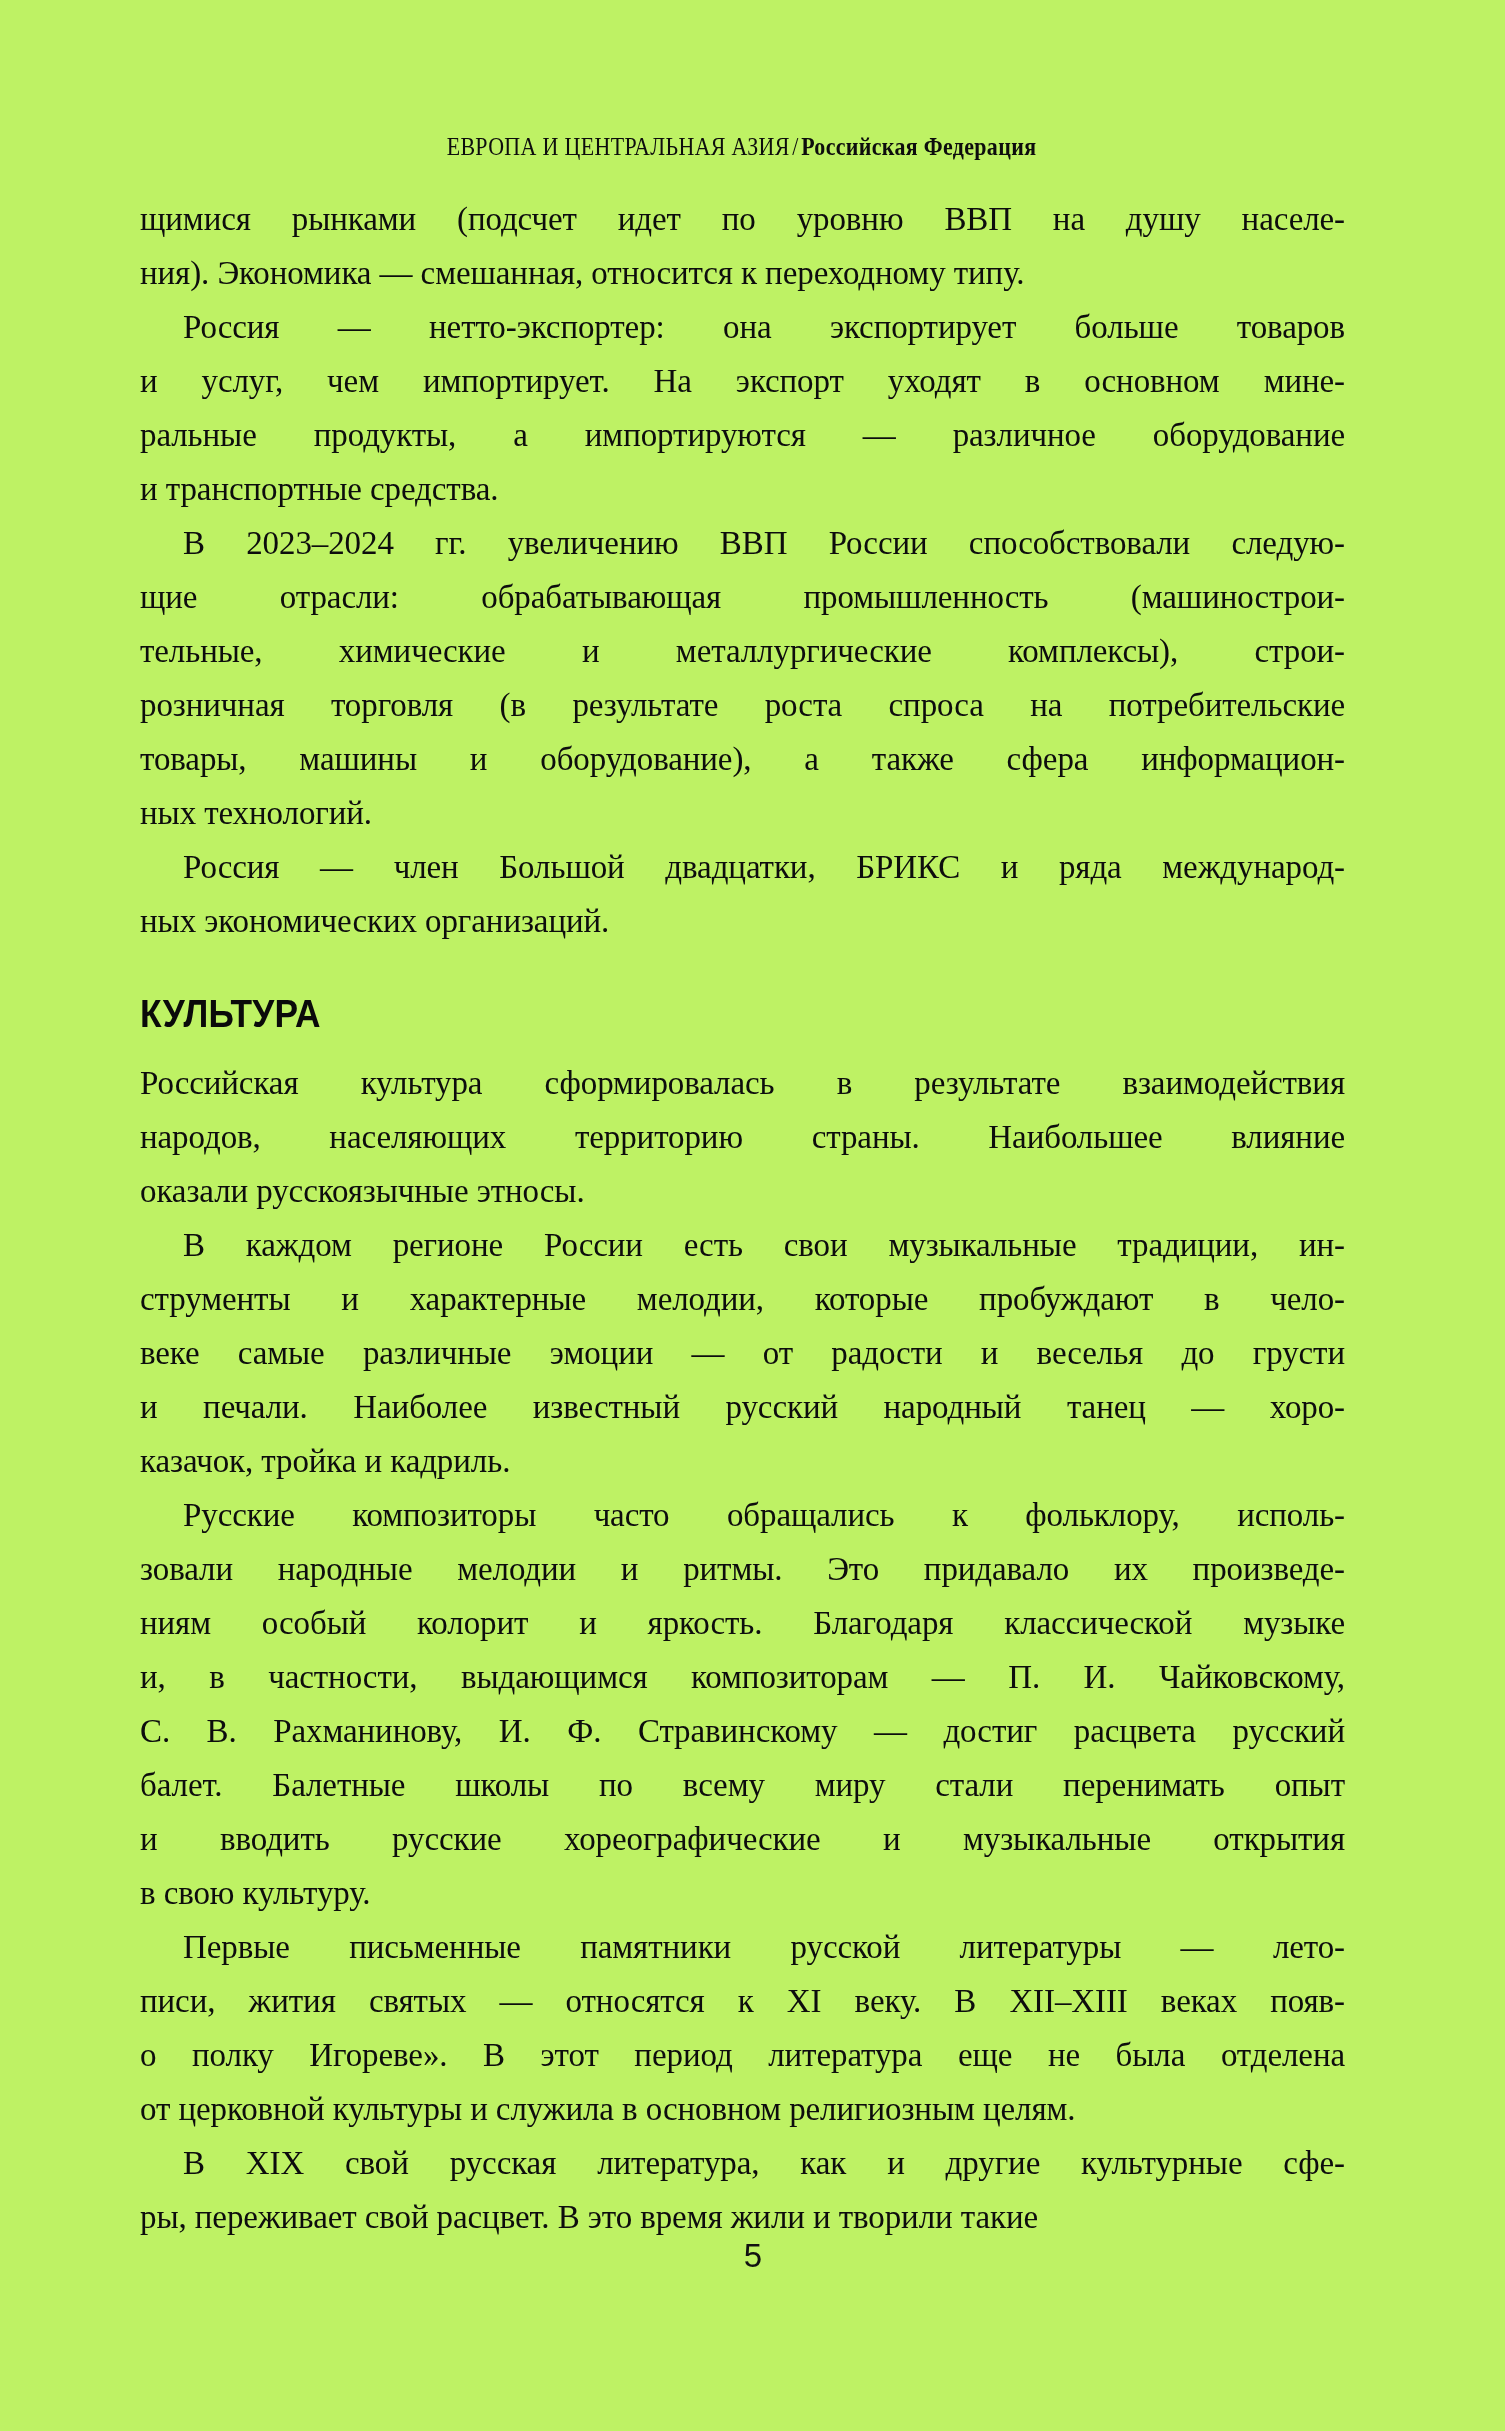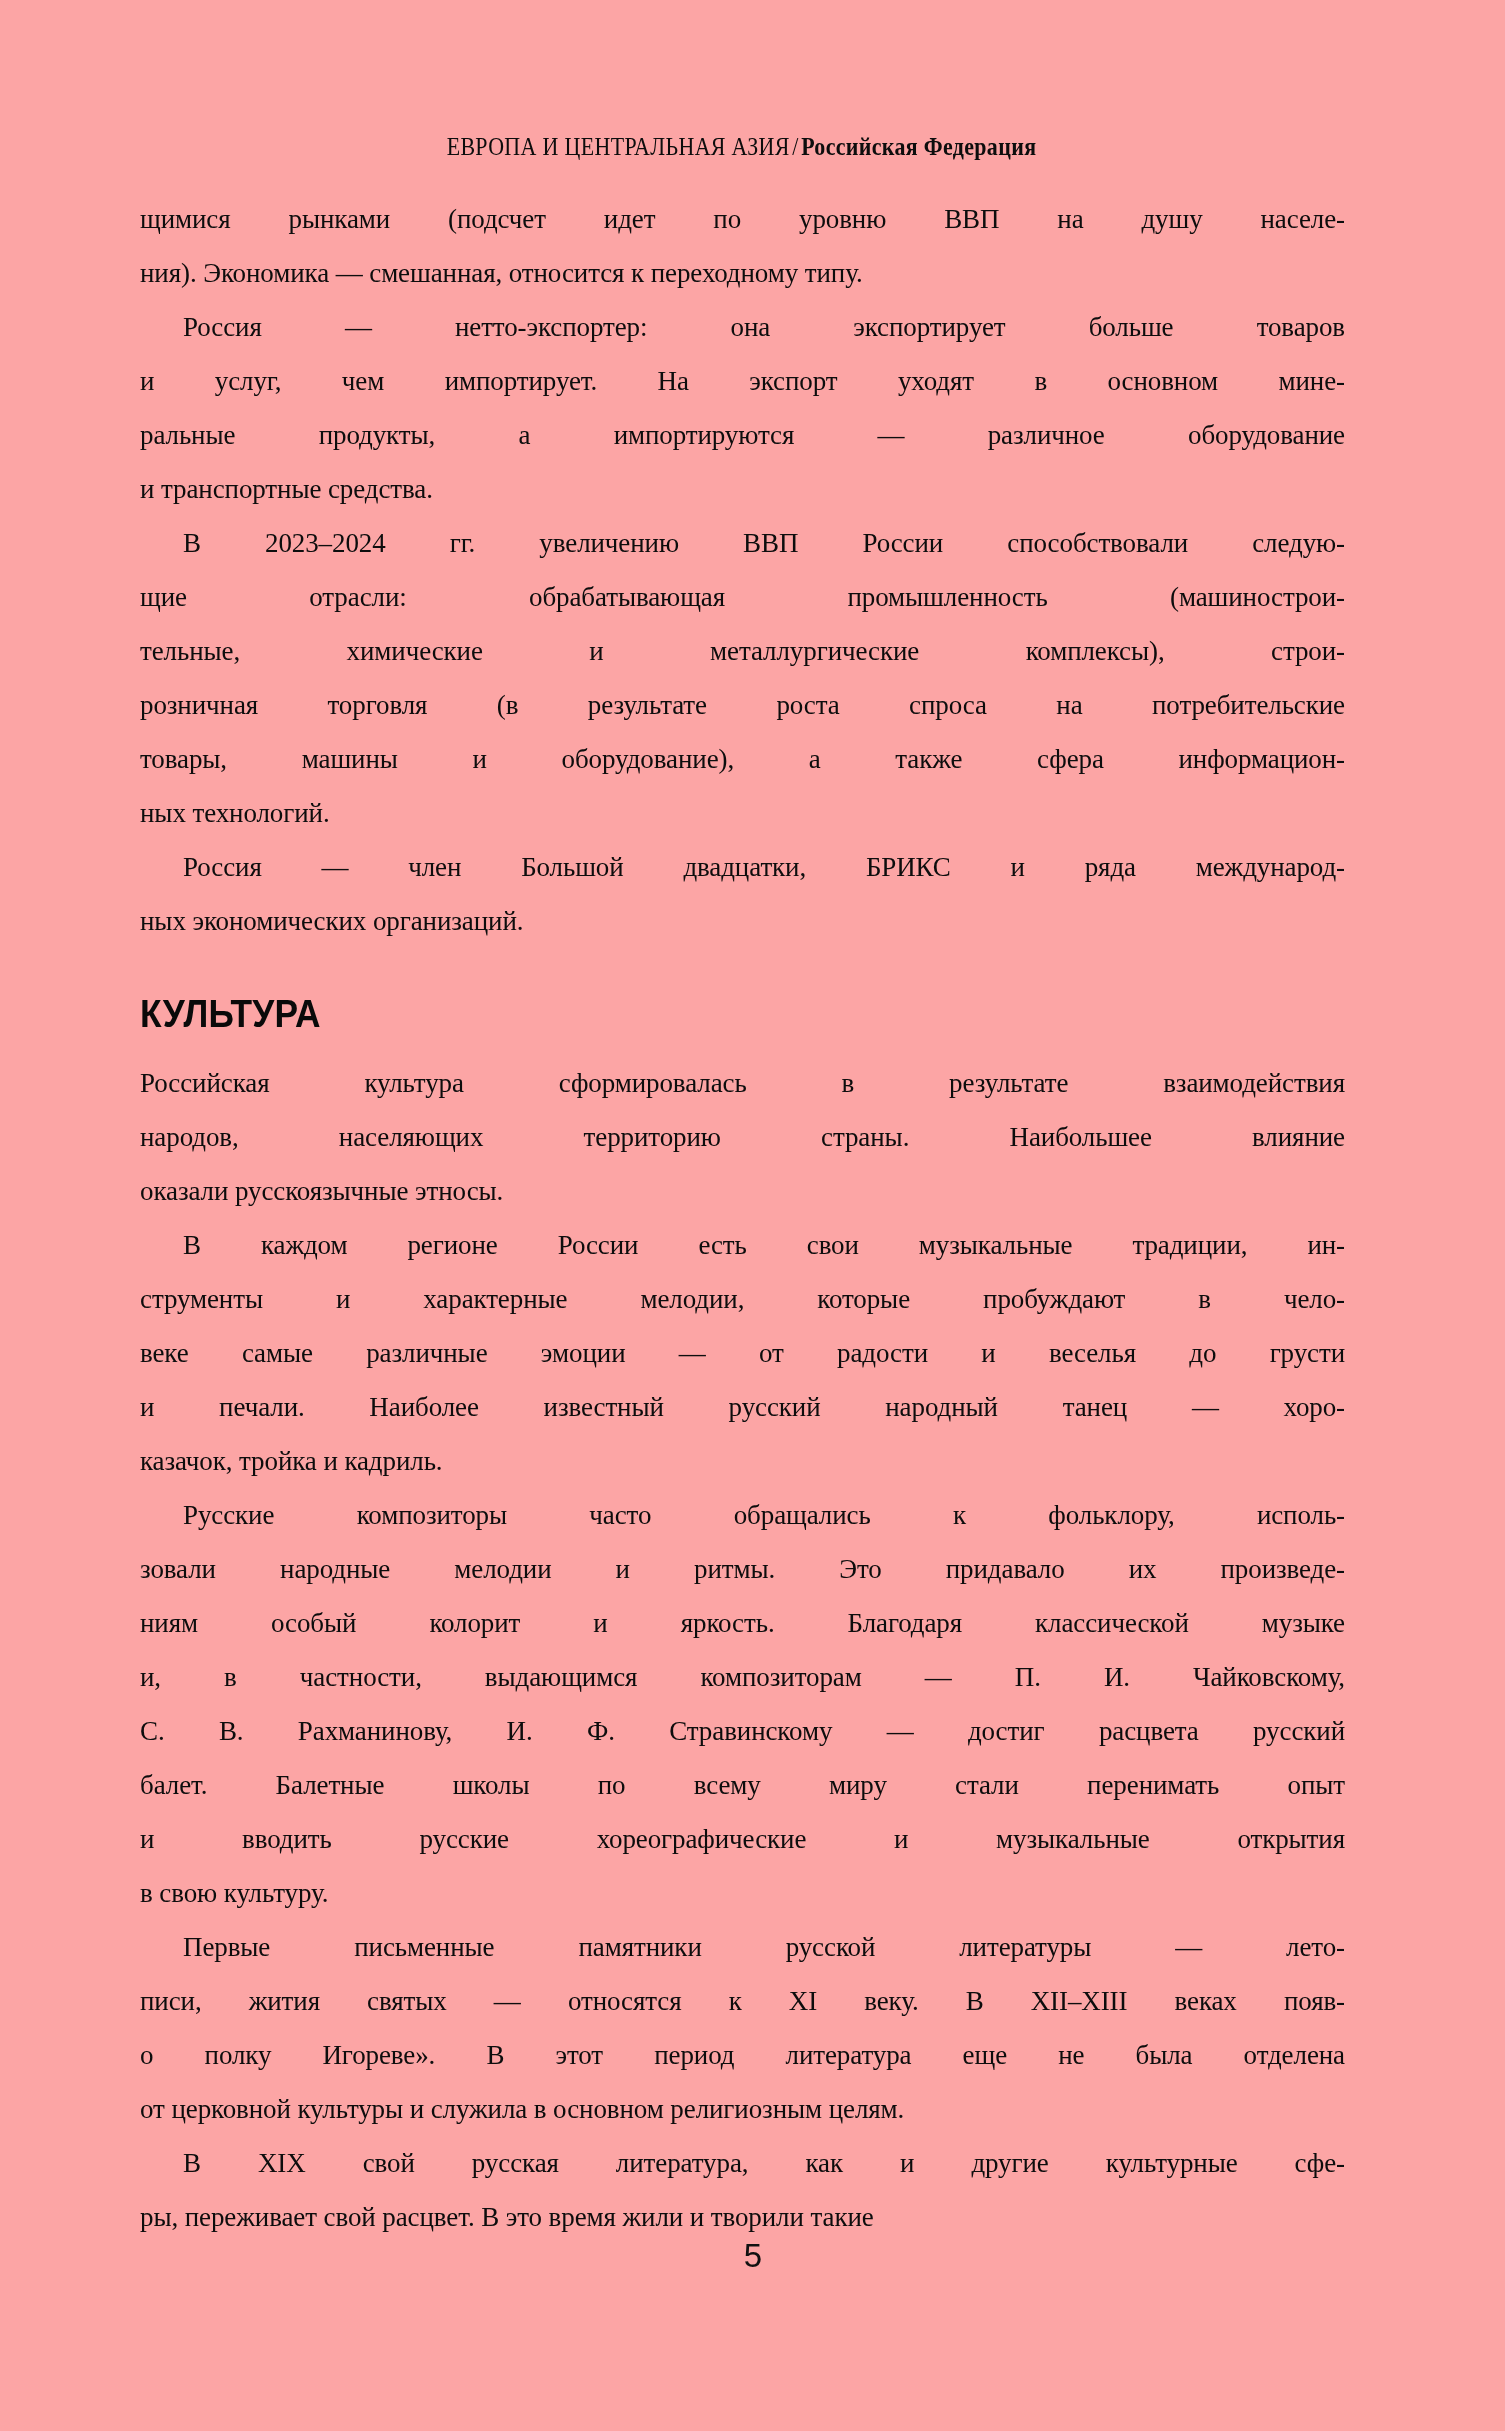--- a/index.html
+++ b/index.html
@@ -13,21 +13,21 @@
     height: 2432px;
     position: relative;
     font-family: "Liberation Serif", "DejaVu Serif", serif;
     color: #111111;
     overflow: hidden;
   }
 
   .page {
     position: absolute;
     inset: 0;
-    background: #fca5a5;
+    background: #bef264;
   }
 
   
   .running-header {
     position: absolute;
     top: 133px;
     left: 140px;
     width: 1203px;
     text-align: center;
     font-family: "Liberation Serif", "DejaVu Serif", serif;
@@ -55,21 +55,21 @@
     position: absolute;
     left: 140px;
     top: 192px;
     width: 1205px;
   }
 
   p.body-par {
     margin: 0;
     text-align: justify;
     text-justify: inter-word;
-    font-size: 27px;
+    font-size: 33px;
     line-height: 54px;
     letter-spacing: -0.1px;
     word-spacing: 0px;
     text-indent: 0;
     hyphens: manual;
     color: #0d0d0d;
   }
 
   
   span.line {

